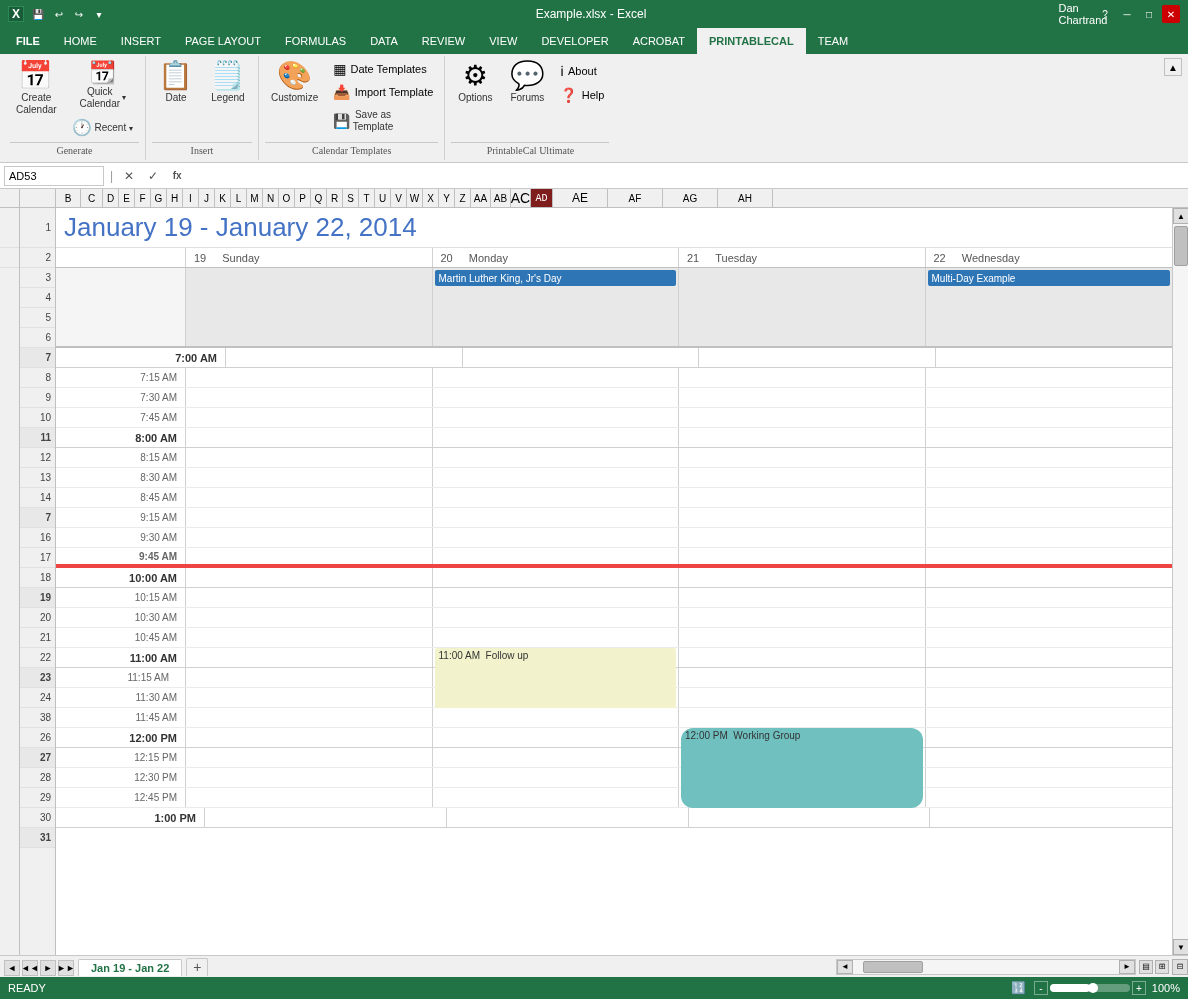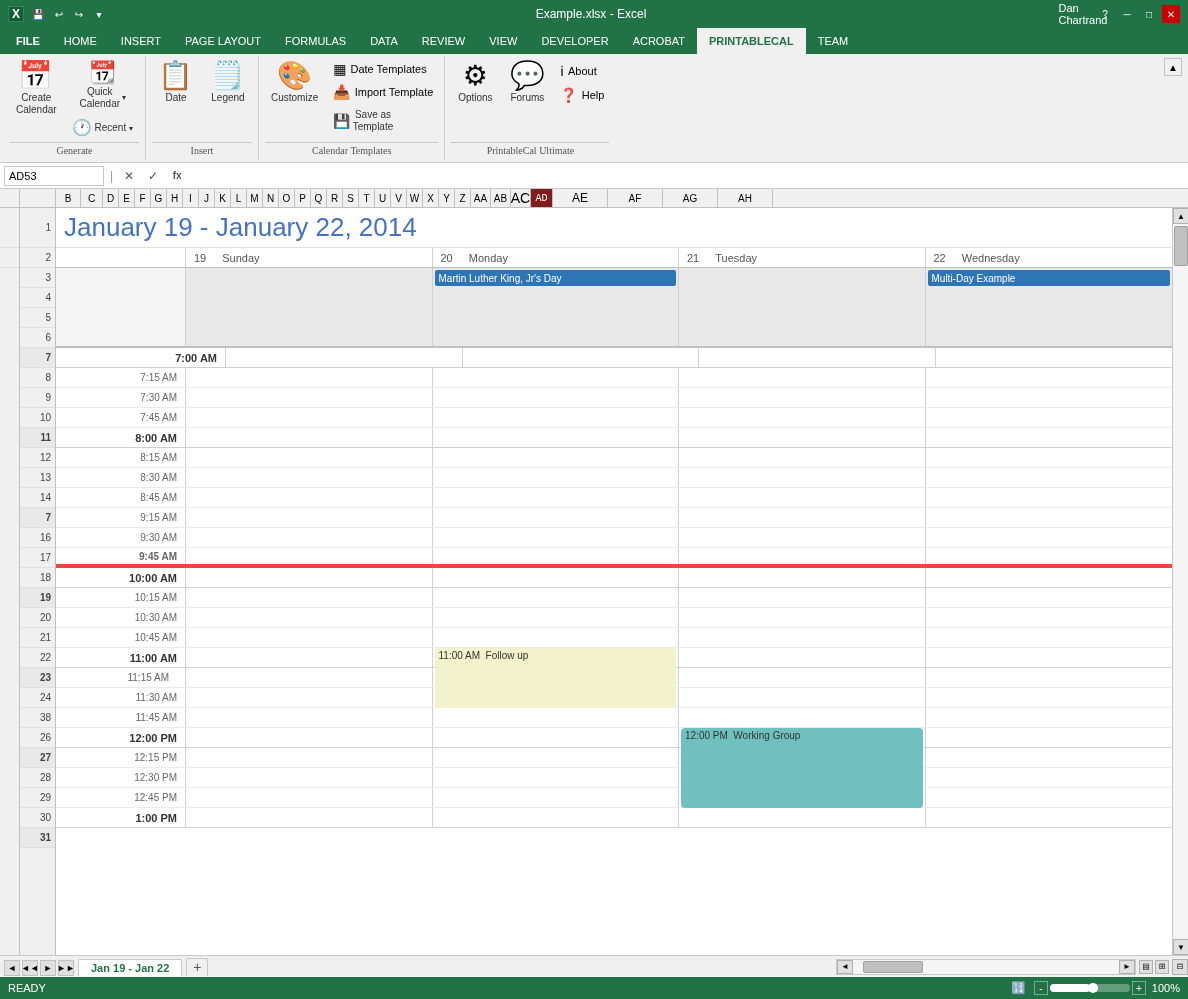--- a/index.html
+++ b/index.html
@@ -650,21 +650,21 @@
             <div style="border-right:1px solid #d0d0d0;"></div>
             <div></div>
           </div>
 
           <div style="display:grid;grid-template-columns:130px 1fr 1fr 1fr 1fr;height:20px;border-bottom:1px solid #d0d0d0;">
             <div style="border-right:1px solid #d0d0d0;display:flex;align-items:center;justify-content:flex-end;padding-right:8px;font-size:11px;font-weight:bold;color:#333;">12:00 PM</div>
             <div style="border-right:1px solid #d0d0d0;"></div>
             <div style="border-right:1px solid #d0d0d0;"></div>
             <div style="border-right:1px solid #d0d0d0;position:relative;">
 
-              <div style="position:absolute;top:0;left:2px;right:2px;height:80px;background:#70c0c0;color:#333;font-size:10px;padding:2px 4px;border-radius:4px;z-index:5;overflow:hidden;">
+              <div style="position:absolute;top:0;left:2px;right:2px;height:80px;background:#70c0c0;color:#333;font-size:10px;padding:2px 4px;border-radius:12px;z-index:5;overflow:hidden;">
                 12:00 PM&nbsp; Working Group
               </div>
             </div>
             <div></div>
           </div>
 
           <div style="display:grid;grid-template-columns:130px 1fr 1fr 1fr 1fr;height:20px;border-bottom:1px solid #ebebeb;">
             <div style="border-right:1px solid #d0d0d0;display:flex;align-items:center;justify-content:flex-end;padding-right:8px;font-size:10px;color:#666;">12:15 PM</div>
             <div style="border-right:1px solid #d0d0d0;"></div>
             <div style="border-right:1px solid #d0d0d0;"></div>
@@ -681,21 +681,21 @@
           </div>
 
           <div style="display:grid;grid-template-columns:130px 1fr 1fr 1fr 1fr;height:20px;border-bottom:1px solid #ebebeb;">
             <div style="border-right:1px solid #d0d0d0;display:flex;align-items:center;justify-content:flex-end;padding-right:8px;font-size:10px;color:#666;">12:45 PM</div>
             <div style="border-right:1px solid #d0d0d0;"></div>
             <div style="border-right:1px solid #d0d0d0;"></div>
             <div style="border-right:1px solid #d0d0d0;"></div>
             <div></div>
           </div>
 
-          <div style="display:grid;grid-template-columns:130px 1fr 1fr 1fr 1fr;height:20px;border-bottom:1px solid #d0d0d0;">
+          <div style="display:grid;grid-template-columns:130px 1fr 1fr 1fr 1fr;height:20px;border-bottom:1px solid #d0d0d0;padding-left:19px;">
             <div style="border-right:1px solid #d0d0d0;display:flex;align-items:center;justify-content:flex-end;padding-right:8px;font-size:11px;font-weight:bold;color:#333;">1:00 PM</div>
             <div style="border-right:1px solid #d0d0d0;"></div>
             <div style="border-right:1px solid #d0d0d0;"></div>
             <div style="border-right:1px solid #d0d0d0;"></div>
             <div></div>
           </div>
 
         </div>
       </div>
     </div>

